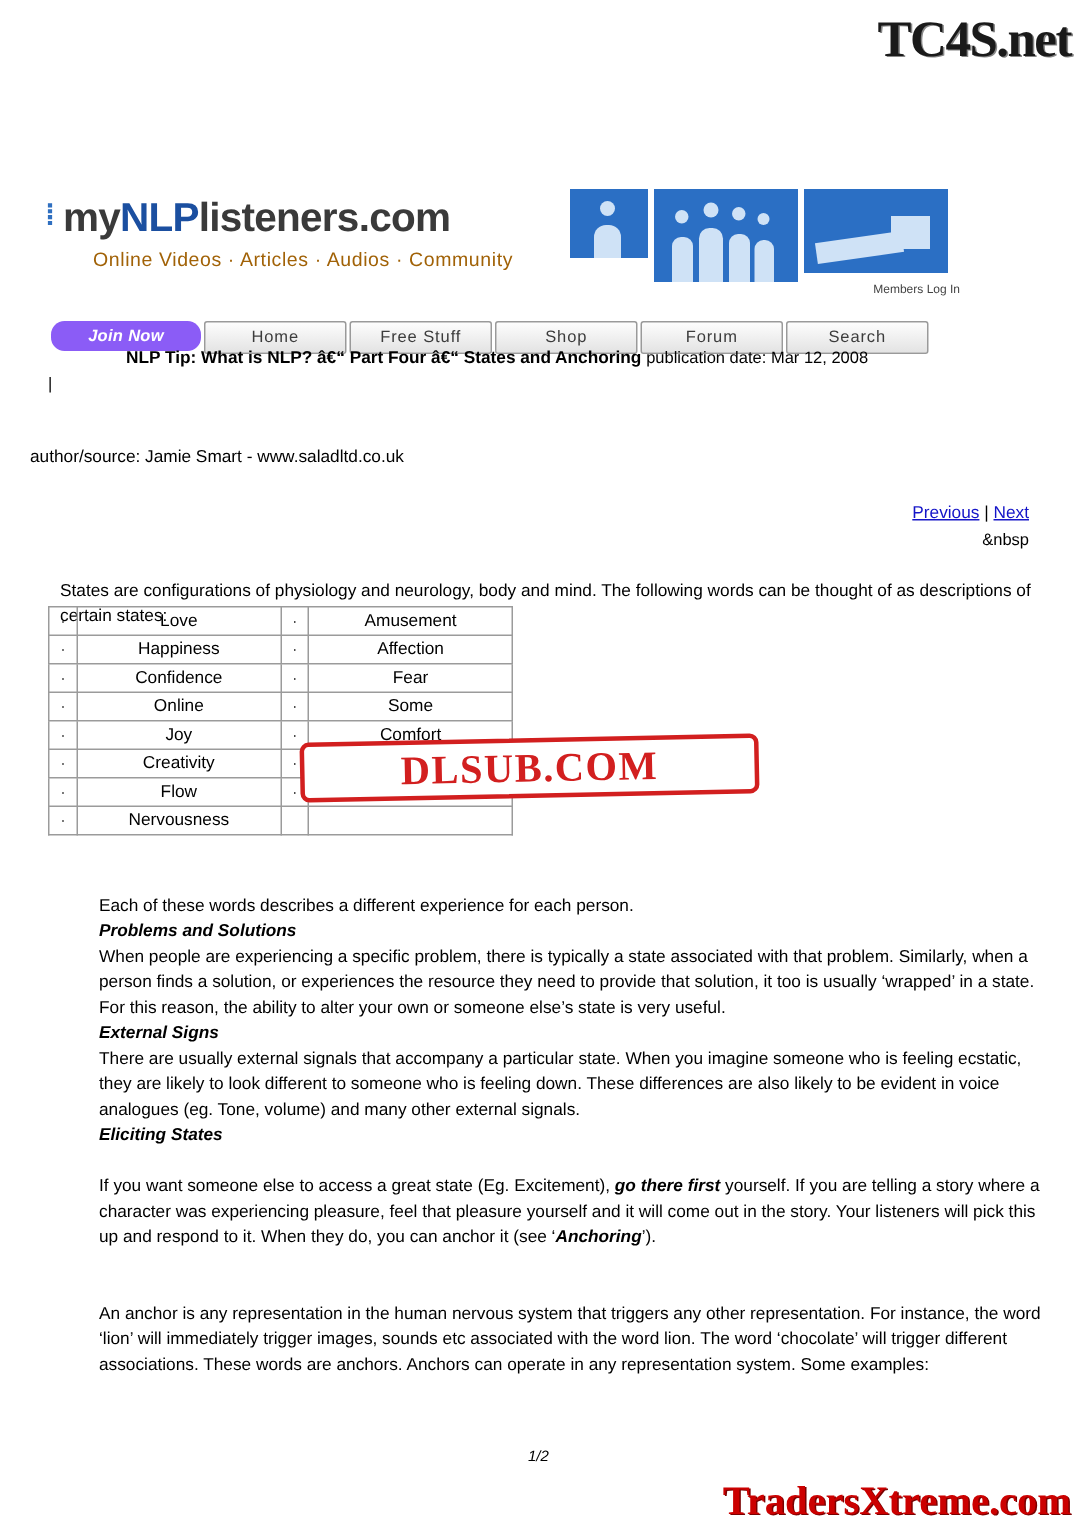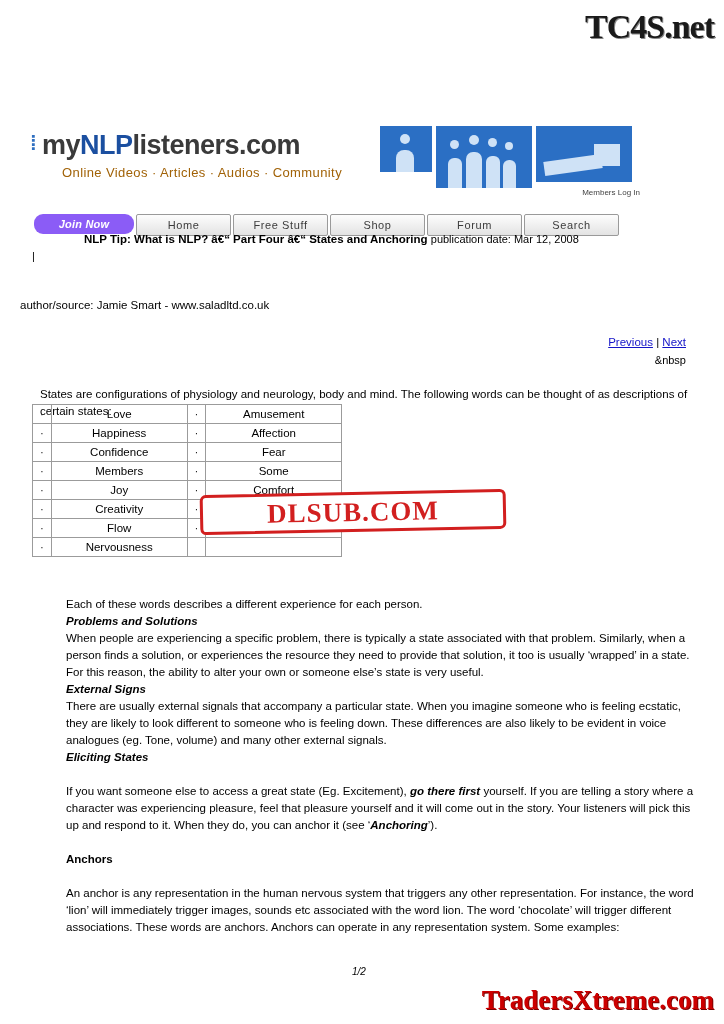--- a/index.html
+++ b/index.html
@@ -354,21 +354,21 @@
         <td class="word-cell">Affection</td>
       </tr>
       <tr>
         <td class="bullet-cell">·</td>
         <td class="word-cell">Confidence</td>
         <td class="bullet-cell">·</td>
         <td class="word-cell">Fear</td>
       </tr>
       <tr>
         <td class="bullet-cell">·</td>
-        <td class="word-cell">Members</td>
+        <td class="word-cell">Online</td>
         <td class="bullet-cell">·</td>
         <td class="word-cell">Some</td>
       </tr>
       <tr>
         <td class="bullet-cell">·</td>
         <td class="word-cell">Joy</td>
         <td class="bullet-cell">·</td>
         <td class="word-cell">Comfort</td>
       </tr>
       <tr>
@@ -397,21 +397,20 @@
   <div class="body-text after-table">
     <p>Each of these words describes a different experience for each person.</p>
     <p class="h">Problems and Solutions</p>
     <p>When people are experiencing a specific problem, there is typically a state associated with that problem. Similarly, when a person finds a solution, or experiences the resource they need to provide that solution, it too is usually ‘wrapped’ in a state. For this reason, the ability to alter your own or someone else’s state is very useful.</p>
     <p class="h">External Signs</p>
     <p>There are usually external signals that accompany a particular state. When you imagine someone who is feeling ecstatic, they are likely to look different to someone who is feeling down. These differences are also likely to be evident in voice analogues (eg. Tone, volume) and many other external signals.</p>
     <p class="h">Eliciting States</p>
     <div class="gap"></div>
     <p><span>If you want someone else to access a great state (Eg. Excitement), </span><i class="em">go there first</i><span> yourself. If you are telling a story where a character was experiencing pleasure, feel that pleasure yourself and it will come out in the story. Your listeners will pick this up and respond to it. When they do, you can anchor it (see ‘</span><i class="em">Anchoring</i><span>’).</span></p>
     <div class="gap"></div>
-    <p class="h" style="font-style:normal">Anchors</p>
     <div class="gap"></div>
     <p>An anchor is any representation in the human nervous system that triggers any other representation. For instance, the word ‘lion’ will immediately trigger images, sounds etc associated with the word lion. The word ‘chocolate’ will trigger different associations. These words are anchors. Anchors can operate in any representation system. Some examples:</p>
   </div>
 
   <div class="pagenum">1/2</div>
   <div class="txwm">TradersXtreme.com</div>
 
 </div>
 
 </body></html>

